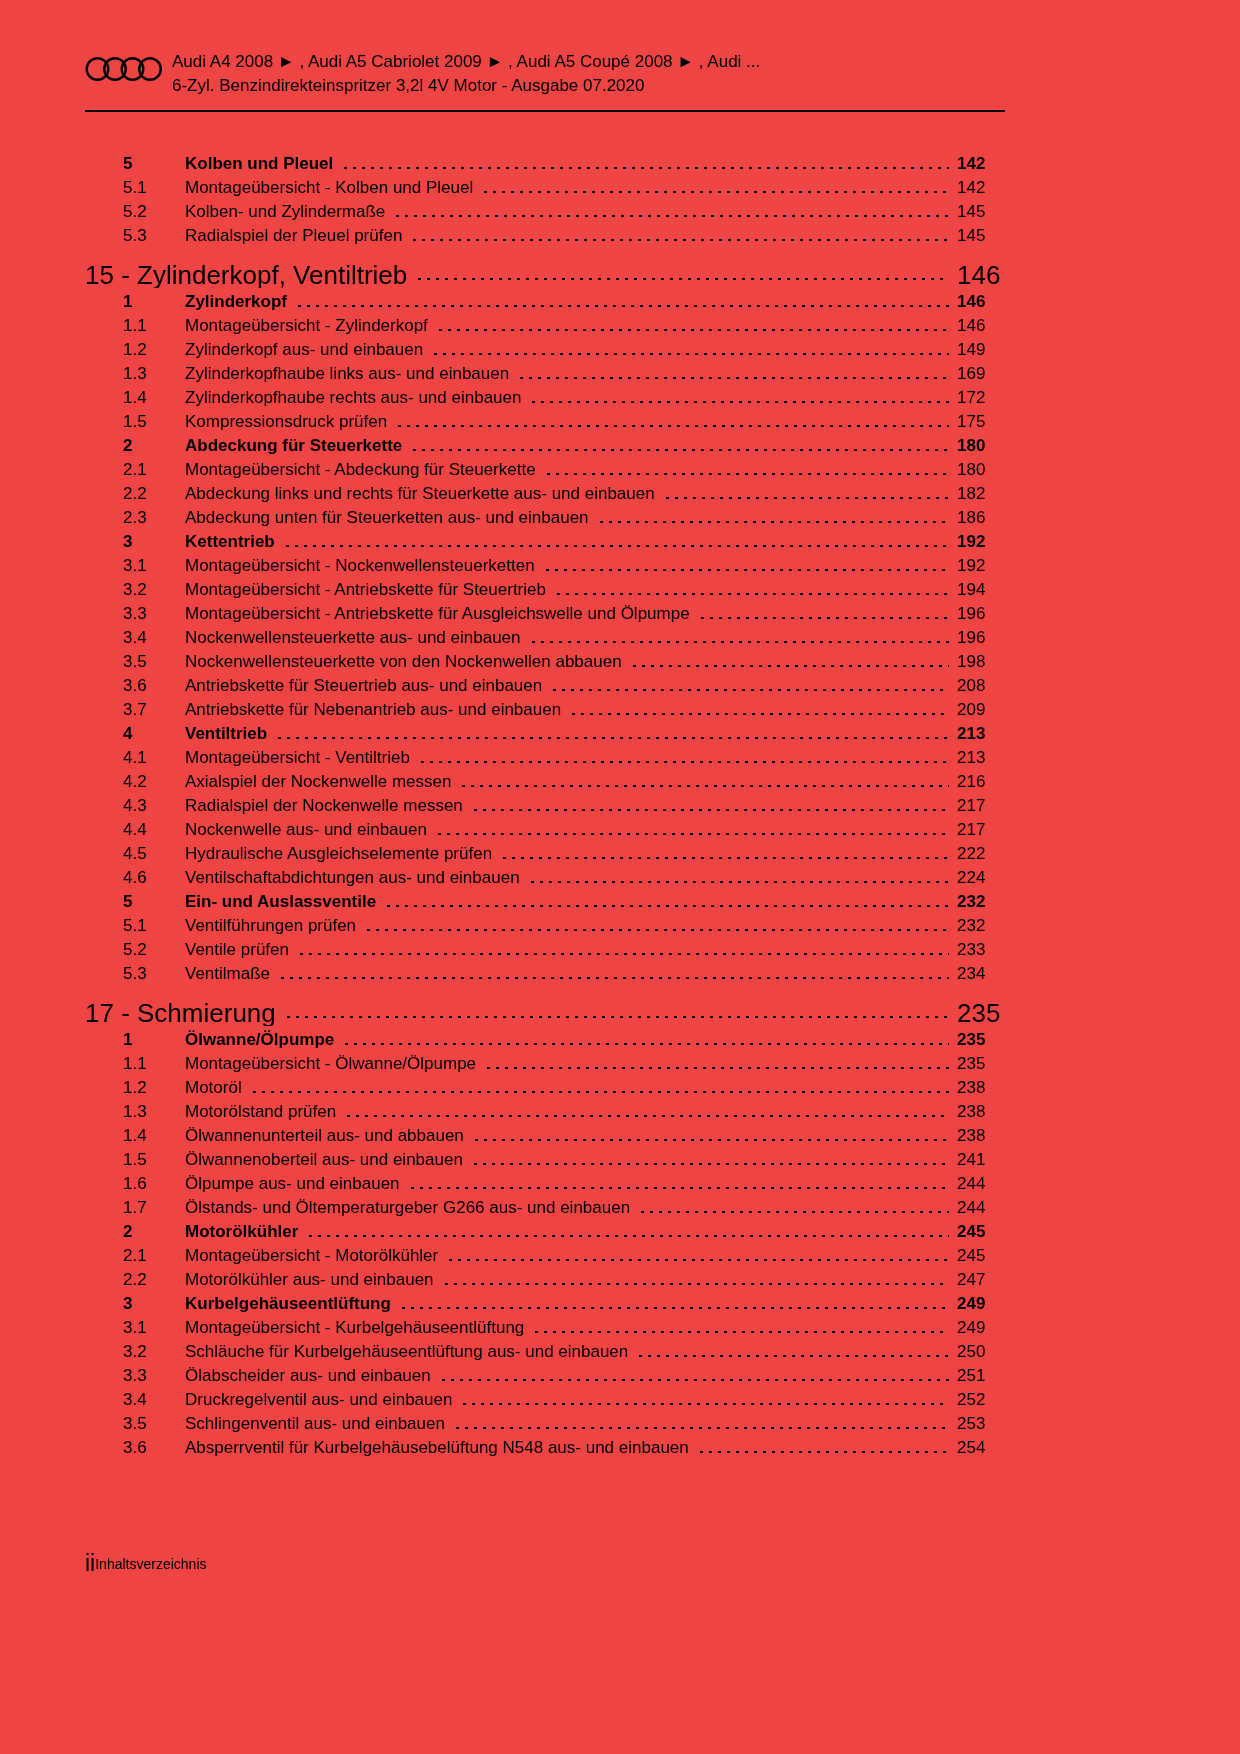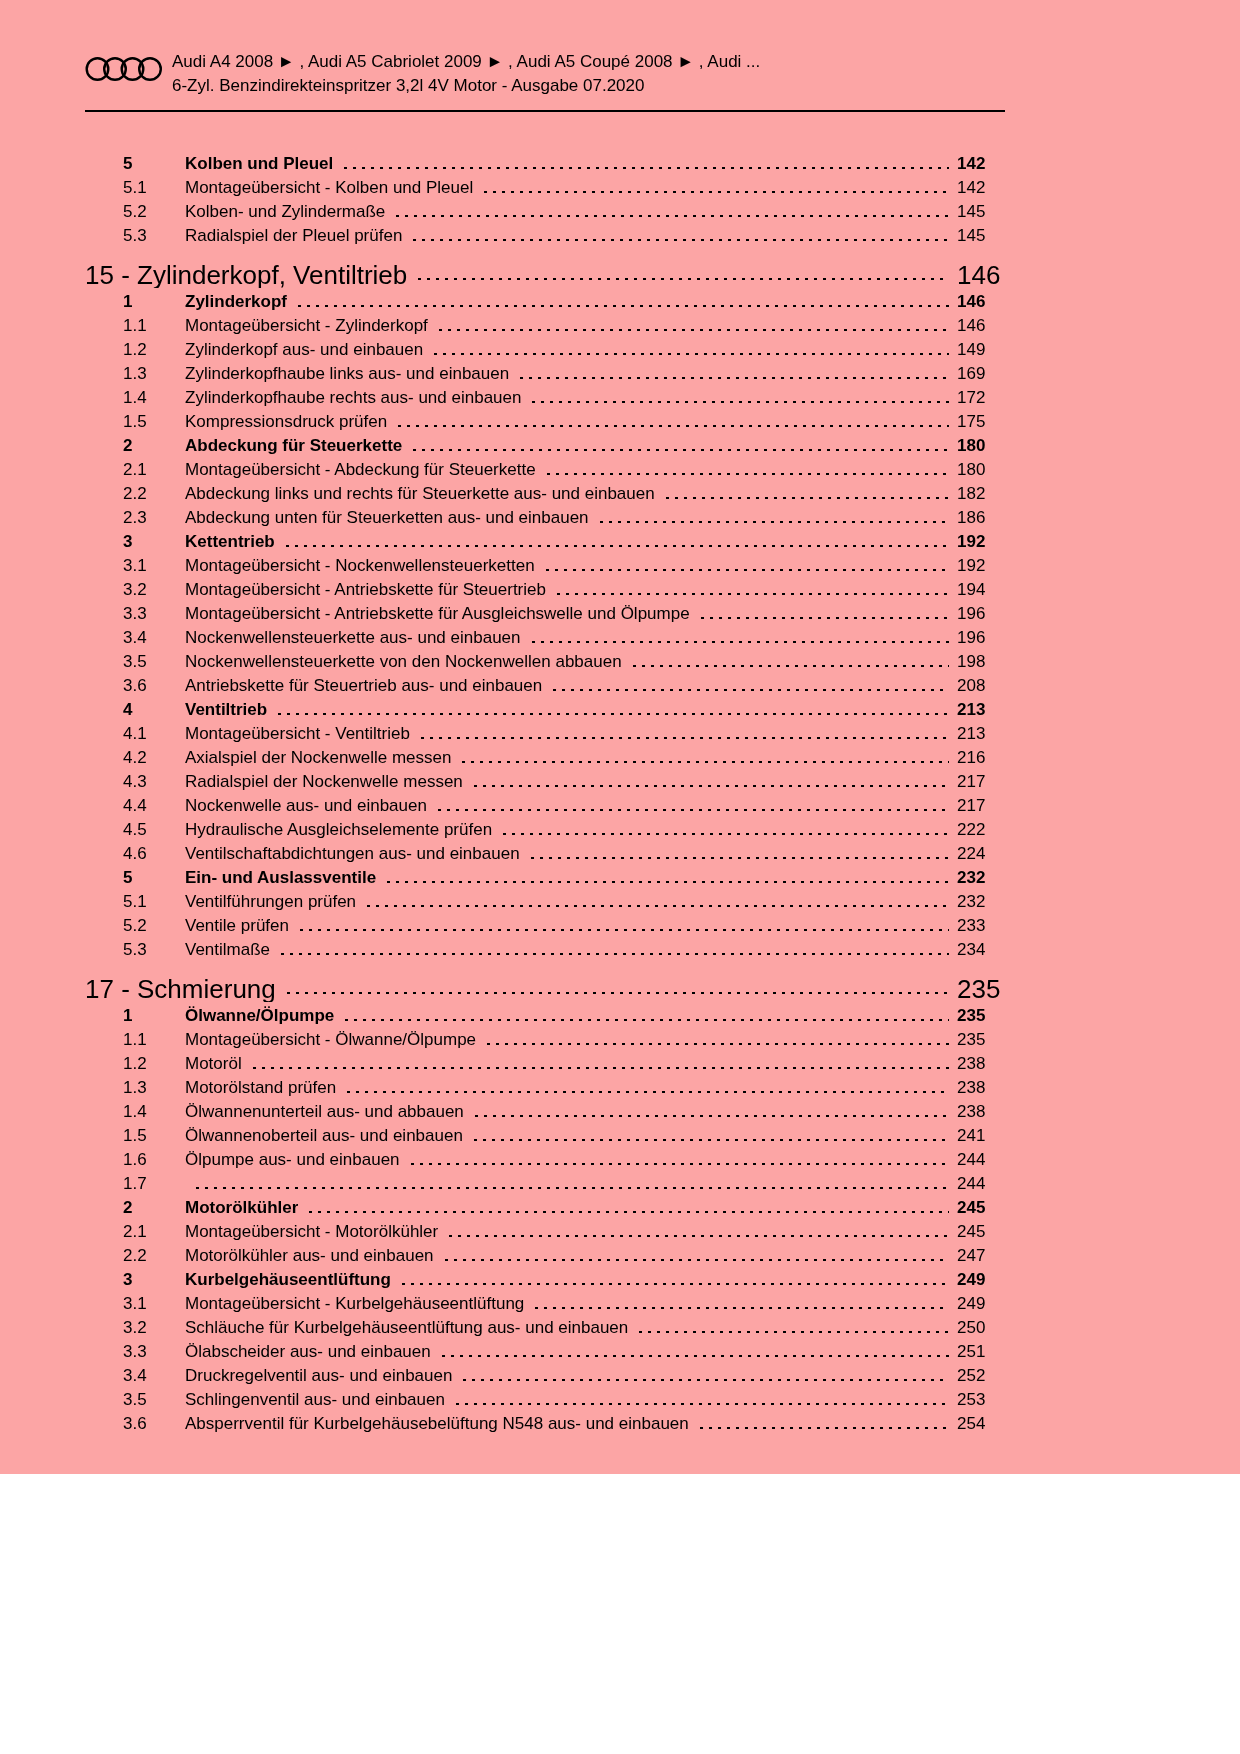--- a/index.html
+++ b/index.html
@@ -2,21 +2,21 @@
 <html><head>
 <meta charset="utf-8">
 <style>
   * { box-sizing: border-box; }
   html, body { margin: 0; padding: 0; }
   body {
     width: 1240px; height: 1754px;
     background: #ffffff; color: #000000;
     font-family: "Liberation Sans", sans-serif;
   }
-  .page { position: relative; width: 1240px; height: 1474px; overflow: hidden; background: #fca5a5; }
+  .page { position: relative; width: 1240px; height: 1754px; overflow: hidden; background: #ef4444; }
 
   
   .header { position: absolute; left: 85px; top: 50px; width: 920px; display: flex; align-items: flex-start; }
   .logo { flex: 0 0 78px; padding-top: 5px; }
   .logo svg { display: block; }
   .header-text { margin-left: 9px; font-size: 17px; line-height: 24px; white-space: nowrap; }
 
   .rule { position: absolute; left: 85px; top: 110px; width: 920px; border-top: 2px solid #000; }
 
   
@@ -190,20 +190,26 @@
           <span class="t">Nockenwellensteuerkette von den Nockenwellen abbauen</span>
           <span class="leader"></span>
           <span class="pg">198</span>
         </div>
         <div class="toc-row sub">
           <span class="num">3.6</span>
           <span class="t">Antriebskette für Steuertrieb aus- und einbauen</span>
           <span class="leader"></span>
           <span class="pg">208</span>
         </div>
+        <div class="toc-row sub">
+          <span class="num">3.7</span>
+          <span class="t">Antriebskette für Nebenantrieb aus- und einbauen</span>
+          <span class="leader"></span>
+          <span class="pg">209</span>
+        </div>
         <div class="toc-row section">
           <span class="num">4</span>
           <span class="t">Ventiltrieb</span>
           <span class="leader"></span>
           <span class="pg">213</span>
         </div>
         <div class="toc-row sub">
           <span class="num">4.1</span>
           <span class="t">Montageübersicht - Ventiltrieb</span>
           <span class="leader"></span>
@@ -305,20 +311,21 @@
           <span class="pg">241</span>
         </div>
         <div class="toc-row sub">
           <span class="num">1.6</span>
           <span class="t">Ölpumpe aus- und einbauen</span>
           <span class="leader"></span>
           <span class="pg">244</span>
         </div>
         <div class="toc-row sub">
           <span class="num">1.7</span>
+          <span class="t">Ölstands- und Öltemperaturgeber G266 aus- und einbauen</span>
           <span class="leader"></span>
           <span class="pg">244</span>
         </div>
         <div class="toc-row section">
           <span class="num">2</span>
           <span class="t">Motorölkühler</span>
           <span class="leader"></span>
           <span class="pg">245</span>
         </div>
         <div class="toc-row sub">

